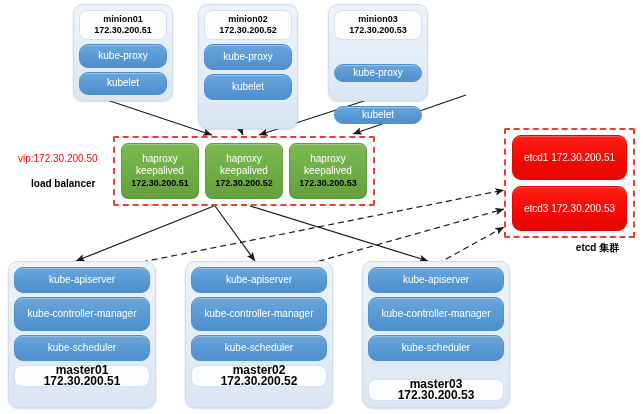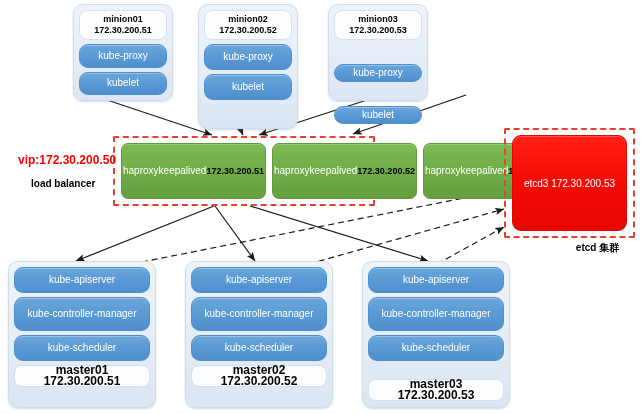--- a/index.html
+++ b/index.html
@@ -109,21 +109,21 @@
     display: flex;
     gap: 6px;
     box-sizing: border-box;
   }
   .green-chip {
     flex: 1;
     background: linear-gradient(180deg, #7cba52 0%, #70ad47 50%, #659f3f 100%);
     border: 1px solid #5f9a3c;
     border-radius: 7px;
     display: flex;
-    align-items: center;
+    flex-direction: column;
     justify-content: center;
     box-sizing: border-box;
     padding: 3px 1px;
     box-shadow: inset 0 1px 0 rgba(255,255,255,0.25);
   }
   .green-chip .gname {
     color: #ffffff;
     font-size: 10px;
     line-height: 12px;
     text-align: center;
@@ -133,22 +133,22 @@
     font-weight: bold;
     font-size: 9px;
     line-height: 12px;
     text-align: center;
   }
 
   
   .vip-label {
     position: absolute;
     color: #ff0000;
-    font-weight: bold;
-    font-size: 12px;
+    font-weight: normal;
+    font-size: 10px;
     white-space: nowrap;
   }
   .lb-caption {
     position: absolute;
     color: #000000;
     font-weight: bold;
     font-size: 10px;
     white-space: nowrap;
   }
 
@@ -264,20 +264,21 @@
       <div class="gip">172.30.200.53</div>
     </div>
   </div>
 
   <div class="vip-label" style="left:18px; top:153px;">vip:172.30.200.50</div>
   <div class="lb-caption" style="left:31px; top:178px;">load balancer</div>
 
   <div class="dashed-group" style="left:504px; top:128px; width:131px; height:110px;"></div>
 
   <div class="etcd-inner" style="left:512px; top:135px; width:115px; height:96px;">
+    <div class="red-chip">etcd1 172.30.200.51</div>
     <div class="red-chip">etcd3 172.30.200.53</div>
   </div>
 
   <div class="etcd-caption" style="left:532px; top:241px; width:131px;">etcd 集群</div>
 
   <div class="node-panel" style="left:8px; top:261px; width:148px; height:147px;">
     <div class="blue-chip" style="height:26px;">kube-apiserver</div>
     <div class="blue-chip" style="height:34px;">kube-controller-manager</div>
     <div class="blue-chip" style="height:26px;">kube-scheduler</div>
     <div class="footer-chip" style="height:22px;">master01 172.30.200.51</div>

